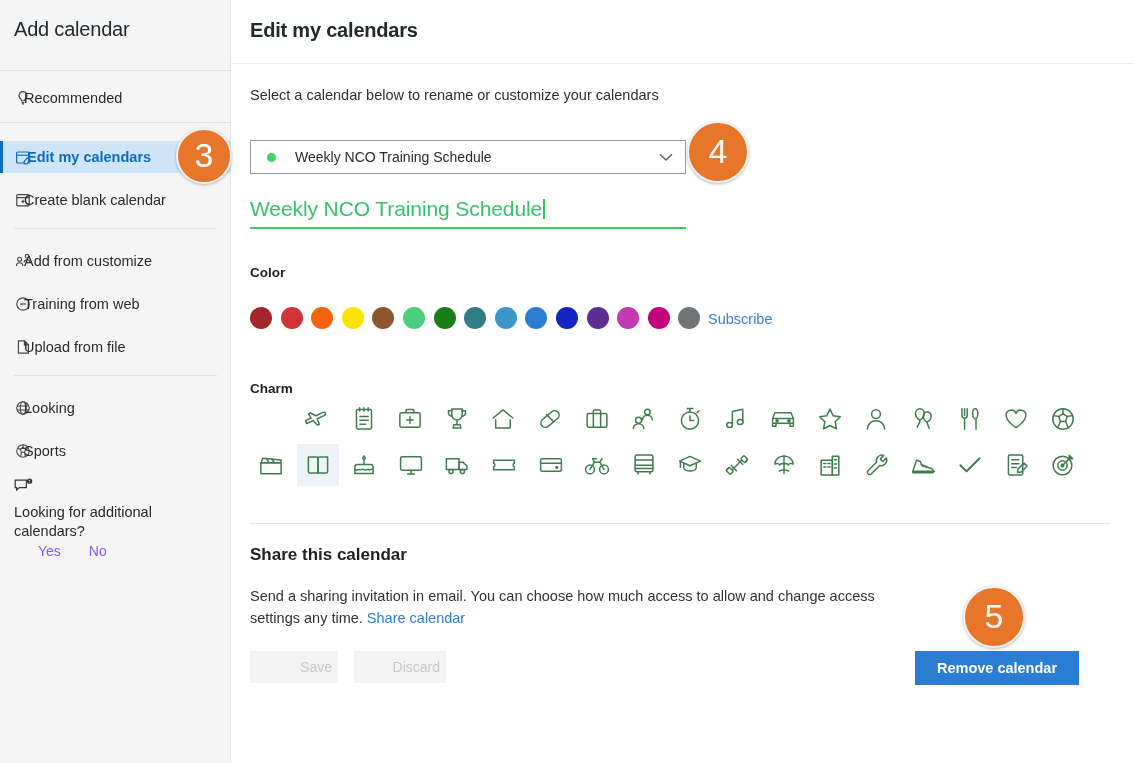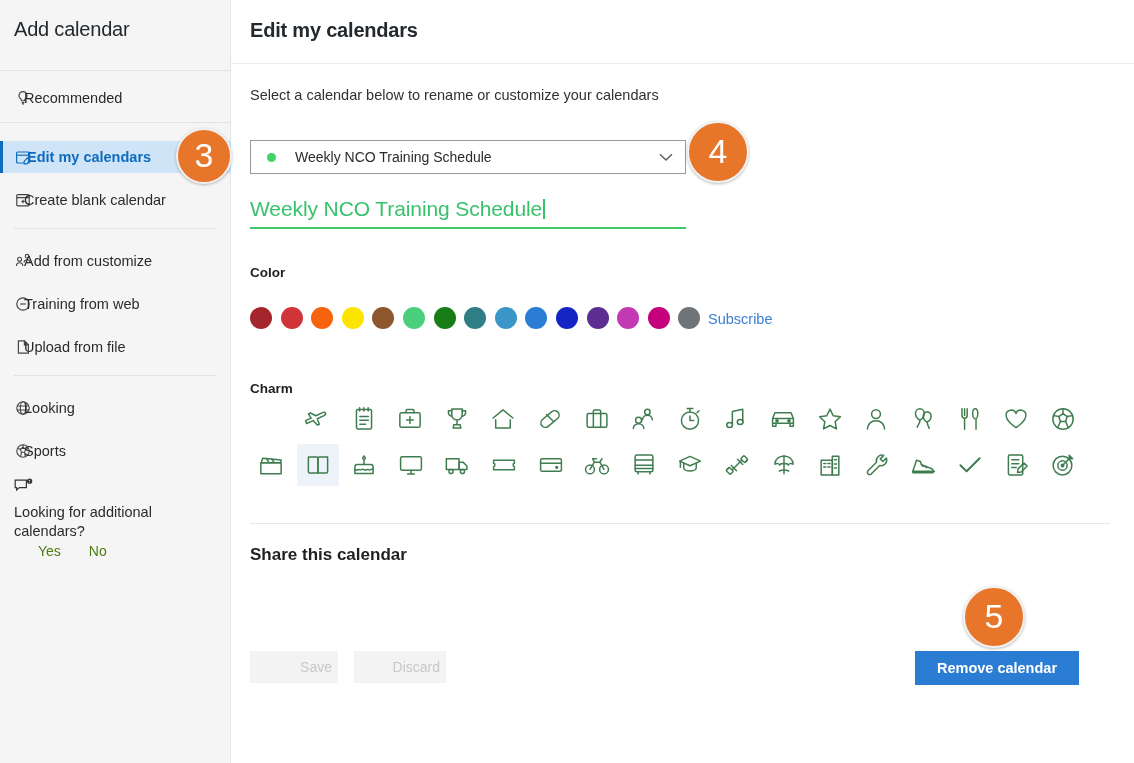--- a/index.html
+++ b/index.html
@@ -86,21 +86,21 @@
     color: #2b2b2b;
     line-height: 19px;
     width: 175px;
   }
   #feedback-links {
     margin-top: 2px;
     padding-left: 24px;
     font-size: 14px;
   }
   #feedback-links a {
-    color: #4d7c0f;
+    color: #8b5cf6;
     text-decoration: none;
     margin-right: 28px;
     margin-top: 32px;
   }
 
   
   #main {
     position: absolute;
     left: 231px; top: 0;
     width: 903px; height: 763px;
@@ -694,20 +694,21 @@
             <circle cx="9.6" cy="10.4" r="7.2"></circle>
             <circle cx="9.6" cy="10.4" r="3.6"></circle>
             <circle cx="9.6" cy="10.4" r="0.9" fill="currentColor"></circle>
             <path d="M9.6 10.4l5.2-5.2M14.8 5.2V2.6l2.6 2.6z" stroke-width="1.2"></path>
           </svg>
         </div>
       </div>
 
     <div id="share-rule"></div>
     <div id="share-title">Share this calendar</div>
+    <div id="share-desc"><span>Send a sharing invitation in email. You can choose how much access to allow and change access settings any time. </span><a href="#">Share calendar</a></div>
 
     <button class="ghost-btn" id="save-btn">Save</button>
     <button class="ghost-btn" id="discard-btn">Discard</button>
     <button id="remove-btn">Remove calendar</button>
   </div>
 
   <div class="step-badge" id="badge-3">3</div>
   <div class="step-badge" id="badge-4">4</div>
   <div class="step-badge" id="badge-5">5</div>
 

